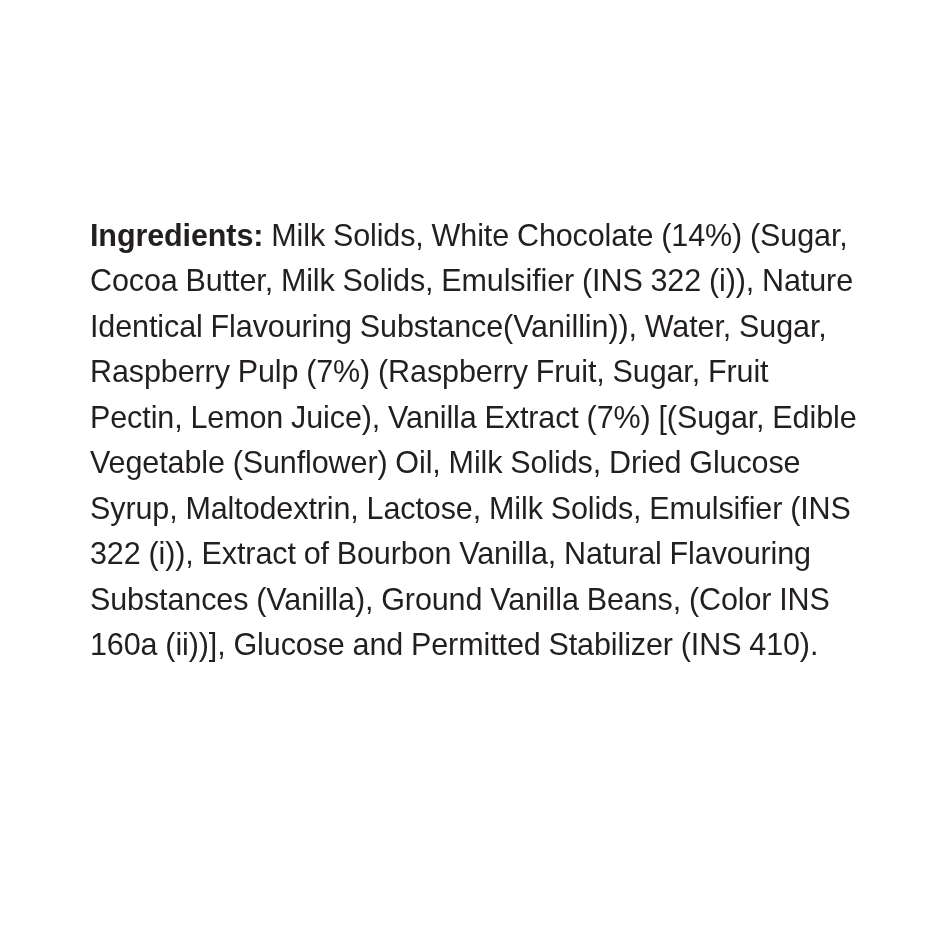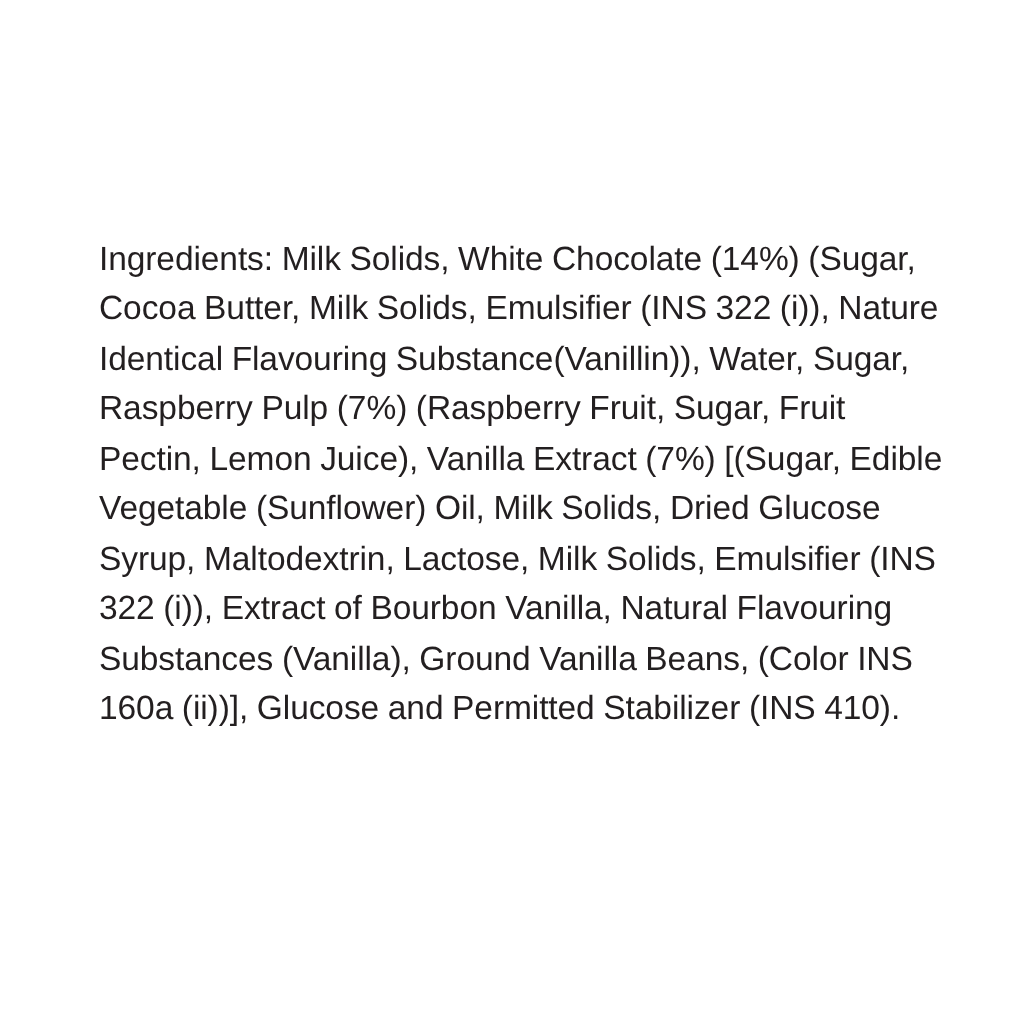--- a/index.html
+++ b/index.html
@@ -28,21 +28,21 @@
   }
   .ingredients-text {
     font-size: 30.5px;
     line-height: 45.5px;
     letter-spacing: -0.1px;
     color: #231f20;
     text-align: left;
     word-spacing: -0.5px;
   }
   .label {
-    font-weight: normal;
+    font-weight: bold;
   }
   .body-text {
     font-weight: normal;
   }
 </style>
 </head>
 <body>
 
 <div class="page">
   <div class="ingredients-block">

